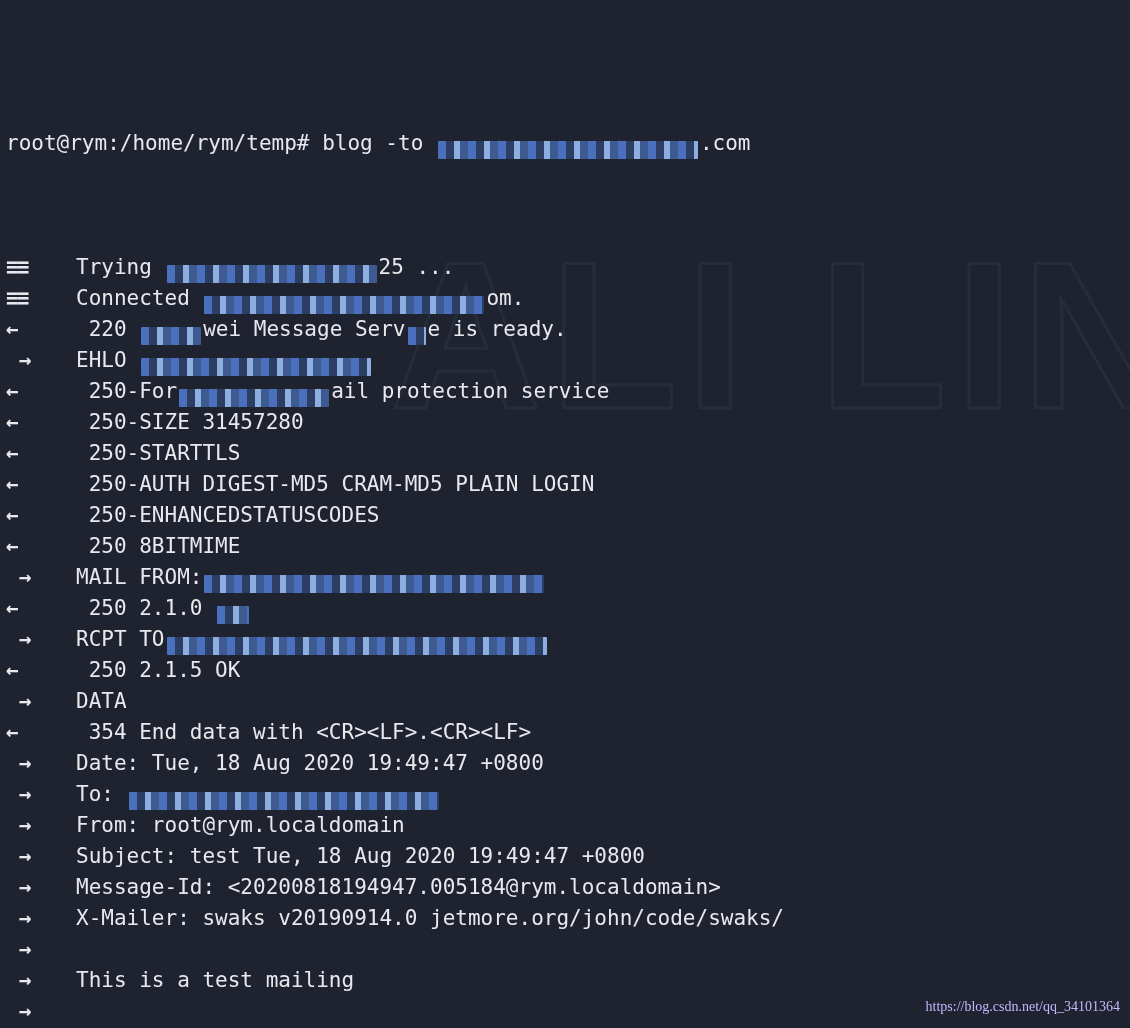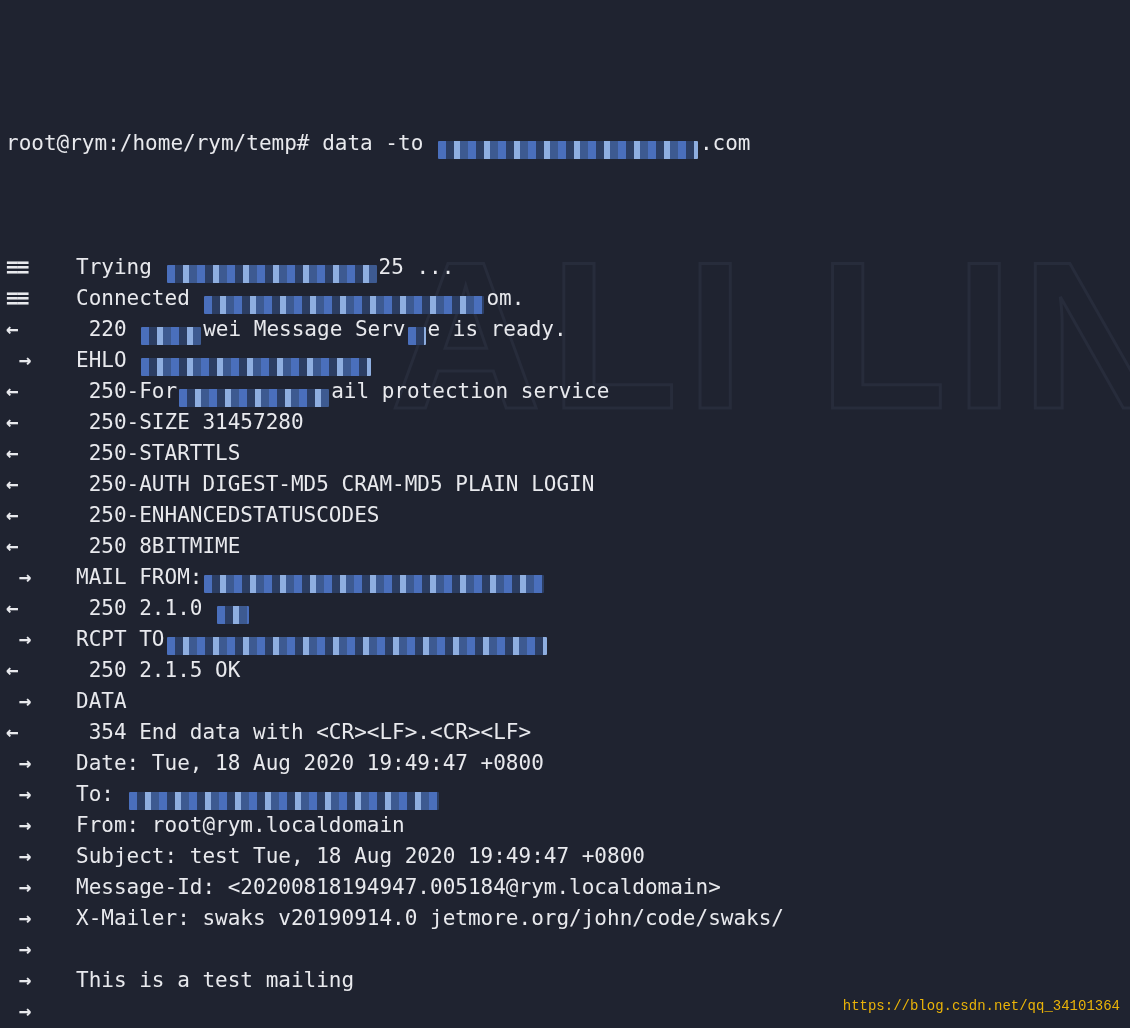--- a/index.html
+++ b/index.html
@@ -64,35 +64,35 @@
     white-space: nowrap;
     z-index: 1;
     font-family: "Arial Black", sans-serif;
     pointer-events: none;
     user-select: none;
   }
   .source-link {
     position: absolute;
     right: 10px;
     bottom: 6px;
-    font-family: Liberation Mono, monospace;
+    font-family: Liberation Serif, serif;
     font-size: 14px;
-    color: #eab308;
+    color: #c4b5fd;
     z-index: 3;
   }
 </style>
 </head>
 <body>
 
 <div class="watermark">ALI LIN</div>
 
 <div class="terminal">
 
   
   <div class="line">
-    <span class="prompt-text"><span>root@rym</span>:<span>/home/rym/temp</span># </span><span class="cmd">data -to </span><span class="redact" style="width:260px"></span><span class="cmd">.com</span>
+    <span class="prompt-text"><span>root@rym</span>:<span>/home/rym/temp</span># </span><span class="cmd">blog -to </span><span class="redact" style="width:260px"></span><span class="cmd">.com</span>
   </div>
 
   <div id="log-lines"><div class="line"><span class="prefix"><span class="eq">≡≡</span>  </span><span>Trying </span><span class="redact" style="width: 210px;"></span><span>25 ...</span></div><div class="line"><span class="prefix"><span class="eq">≡≡</span>  </span><span>Connected </span><span class="redact" style="width: 280px;"></span><span>om.</span></div><div class="line"><span class="prefix"><span class="arrow">←</span>   </span><span> 220 </span><span class="redact" style="width: 60px;"></span><span>wei Message Serv</span><span class="redact" style="width: 18px;"></span><span>e is ready.</span></div><div class="line"><span class="prefix"> <span class="arrow">→</span>  </span><span>EHLO </span><span class="redact" style="width: 230px;"></span></div><div class="line"><span class="prefix"><span class="arrow">←</span>   </span><span> 250-For</span><span class="redact" style="width: 150px;"></span><span>ail protection service</span></div><div class="line"><span class="prefix"><span class="arrow">←</span>   </span><span> 250-SIZE 31457280</span></div><div class="line"><span class="prefix"><span class="arrow">←</span>   </span><span> 250-STARTTLS</span></div><div class="line"><span class="prefix"><span class="arrow">←</span>   </span><span> 250-AUTH DIGEST-MD5 CRAM-MD5 PLAIN LOGIN</span></div><div class="line"><span class="prefix"><span class="arrow">←</span>   </span><span> 250-ENHANCEDSTATUSCODES</span></div><div class="line"><span class="prefix"><span class="arrow">←</span>   </span><span> 250 8BITMIME</span></div><div class="line"><span class="prefix"> <span class="arrow">→</span>  </span><span>MAIL FROM:</span><span class="redact" style="width: 340px;"></span></div><div class="line"><span class="prefix"><span class="arrow">←</span>   </span><span> 250 2.1.0 </span><span class="redact" style="width: 32px;"></span></div><div class="line"><span class="prefix"> <span class="arrow">→</span>  </span><span>RCPT TO</span><span class="redact" style="width: 380px;"></span></div><div class="line"><span class="prefix"><span class="arrow">←</span>   </span><span> 250 2.1.5 OK</span></div><div class="line"><span class="prefix"> <span class="arrow">→</span>  </span><span>DATA</span></div><div class="line"><span class="prefix"><span class="arrow">←</span>   </span><span> 354 End data with &lt;CR&gt;&lt;LF&gt;.&lt;CR&gt;&lt;LF&gt;</span></div><div class="line"><span class="prefix"> <span class="arrow">→</span>  </span><span>Date: Tue, 18 Aug 2020 19:49:47 +0800</span></div><div class="line"><span class="prefix"> <span class="arrow">→</span>  </span><span>To: </span><span class="redact" style="width: 310px;"></span></div><div class="line"><span class="prefix"> <span class="arrow">→</span>  </span><span>From: root@rym.localdomain</span></div><div class="line"><span class="prefix"> <span class="arrow">→</span>  </span><span>Subject: test Tue, 18 Aug 2020 19:49:47 +0800</span></div><div class="line"><span class="prefix"> <span class="arrow">→</span>  </span><span>Message-Id: &lt;20200818194947.005184@rym.localdomain&gt;</span></div><div class="line"><span class="prefix"> <span class="arrow">→</span>  </span><span>X-Mailer: swaks v20190914.0 jetmore.org/john/code/swaks/</span></div><div class="line"><span class="prefix"> <span class="arrow">→</span>  </span><span></span></div><div class="line"><span class="prefix"> <span class="arrow">→</span>  </span><span>This is a test mailing</span></div><div class="line"><span class="prefix"> <span class="arrow">→</span>  </span><span></span></div><div class="line"><span class="prefix">   </span><span></span></div></div>
 
 </div>
 
 <div class="source-link">https://blog.csdn.net/qq_34101364</div>
 
 </body></html>

